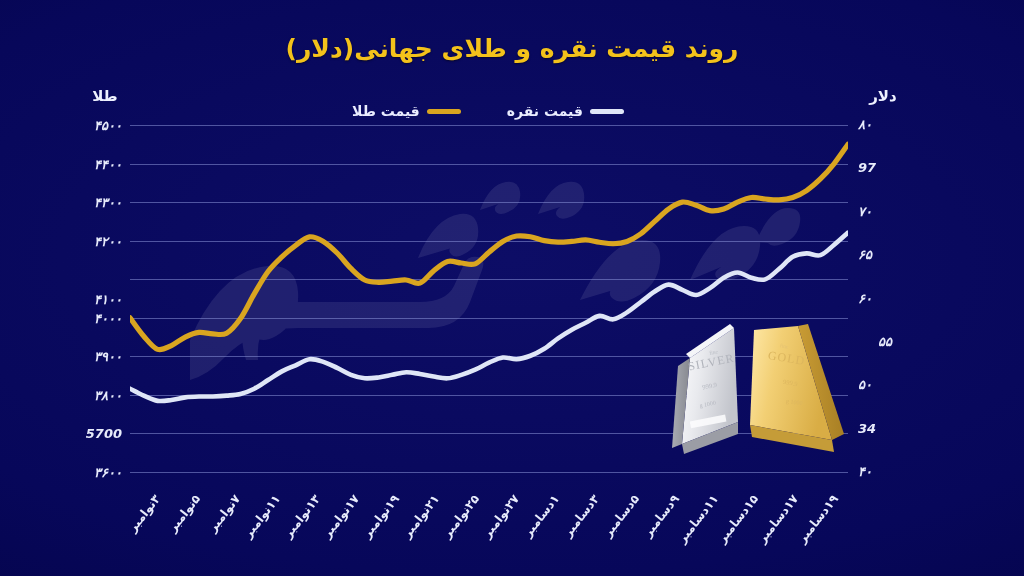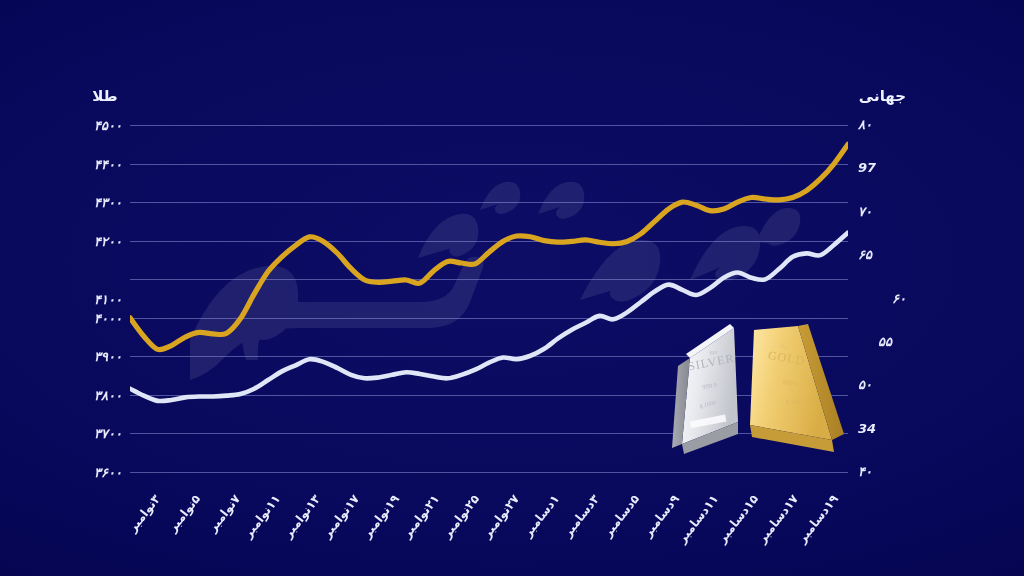--- a/index.html
+++ b/index.html
@@ -157,24 +157,35 @@
         <path d="M330 60 q10 -26 26 -28 q12 -2 14 10 q2 14 -12 20 q-8 4 -12 0 q-3 -4 2 -8 z"></path>
         <path d="M388 64 q12 -30 30 -32 q14 -2 16 12 q2 16 -14 23 q-9 4 -13 -1 q-3 -4 3 -9 z"></path>
         <path d="M430 150 q30 -60 62 -60 q20 0 18 22 q-2 24 -26 36 q-14 7 -22 0 q-6 -6 4 -13 q16 -12 34 -6 z"></path>
         <path d="M540 130 q24 -54 54 -54 q18 0 16 20 q-2 22 -24 32 q-12 6 -19 0 q-5 -5 4 -11 z"></path>
         <path d="M96 210 q-10 -34 6 -54 q10 -12 18 -4 q8 8 -2 20 q-12 14 -10 38 z"></path>
         <path d="M606 92 q14 -34 32 -34 q14 0 12 14 q-2 16 -18 22 q-10 4 -14 -1 z"></path>
       </g>
     </svg>
   </div>
 
+  <div id="title" style="color: rgb(243, 194, 27);">روند قیمت نقره و طلای جهانی(دلار)</div>
 
   <div id="caption-gold" class="axis-caption">طلا</div>
-  <div id="caption-silver" class="axis-caption">جهانی</div>
-
+  <div id="caption-silver" class="axis-caption">دلار</div>
+
+  <div id="legend">
+    <div class="legend-item">
+      <span class="legend-swatch gold" style="background: rgb(217, 165, 32);"></span>
+      <span class="legend-label">قیمت طلا</span>
+    </div>
+    <div class="legend-item">
+      <span class="legend-swatch silver" style="background: rgb(223, 230, 247);"></span>
+      <span class="legend-label">قیمت نقره</span>
+    </div>
+  </div>
 
   <div id="plot-area">
     <svg id="plot-svg" viewBox="0 0 718 355" preserveAspectRatio="none">
       <g id="gridlines">
           <line x1="0" x2="718" y1="0.5" y2="0.5" stroke="#8a93d8" stroke-width="1" opacity="0.55"></line>
           <line x1="0" x2="718" y1="39.5" y2="39.5" stroke="#8a93d8" stroke-width="1" opacity="0.55"></line>
           <line x1="0" x2="718" y1="77.5" y2="77.5" stroke="#8a93d8" stroke-width="1" opacity="0.55"></line>
           <line x1="0" x2="718" y1="116.5" y2="116.5" stroke="#8a93d8" stroke-width="1" opacity="0.55"></line>
           <line x1="0" x2="718" y1="154.5" y2="154.5" stroke="#8a93d8" stroke-width="1" opacity="0.55"></line>
           <line x1="0" x2="718" y1="193.5" y2="193.5" stroke="#8a93d8" stroke-width="1" opacity="0.55"></line>
@@ -237,29 +248,29 @@
 
   <div id="yticks-left">
       <div class="ytick left" style="top: 117.5px;">۴۵۰۰</div>
       <div class="ytick left" style="top: 156.5px;">۴۴۰۰</div>
       <div class="ytick left" style="top: 194.5px;">۴۳۰۰</div>
       <div class="ytick left" style="top: 233.5px;">۴۲۰۰</div>
       <div class="ytick left" style="top: 271.5px; margin-top: 20px;">۴۱۰۰</div>
       <div class="ytick left" style="top: 310.5px;">۴۰۰۰</div>
       <div class="ytick left" style="top: 348.5px;">۳۹۰۰</div>
       <div class="ytick left" style="top: 387.5px;">۳۸۰۰</div>
-      <div class="ytick left" style="top: 425.5px;">۳۷۰۰</div>
+      <div class="ytick left" style="top: 425.5px;">5700</div>
       <div class="ytick left" style="top: 464.5px;">۳۶۰۰</div>
     </div>
   <div id="yticks-right">
       <div class="ytick right" style="top: 117px;">۸۰</div>
       <div class="ytick right" style="top: 160.375px;">97</div>
       <div class="ytick right" style="top: 203.75px;">۷۰</div>
       <div class="ytick right" style="top: 247.125px;">۶۵</div>
-      <div class="ytick right" style="top: 290.5px; text-align: right;">۶۰</div>
+      <div class="ytick right" style="top: 290.5px;">۶۰</div>
       <div class="ytick right" style="top: 333.875px; margin-left: 20px;">۵۵</div>
       <div class="ytick right" style="top: 377.25px;">۵۰</div>
       <div class="ytick right" style="top: 420.625px;">34</div>
       <div class="ytick right" style="top: 464px;">۴۰</div>
     </div>
   <div id="xticks">
       <div class="xtick" style="left: 95.9444px; top: 492px; width: 56px;">۳نوامبر</div>
       <div class="xtick" style="left: 135.833px; top: 492px; width: 56px;">۵نوامبر</div>
       <div class="xtick" style="left: 175.722px; top: 492px; width: 56px;">۷نوامبر</div>
       <div class="xtick" style="left: 215.611px; top: 492px; width: 56px;">۱۱نوامبر</div>

